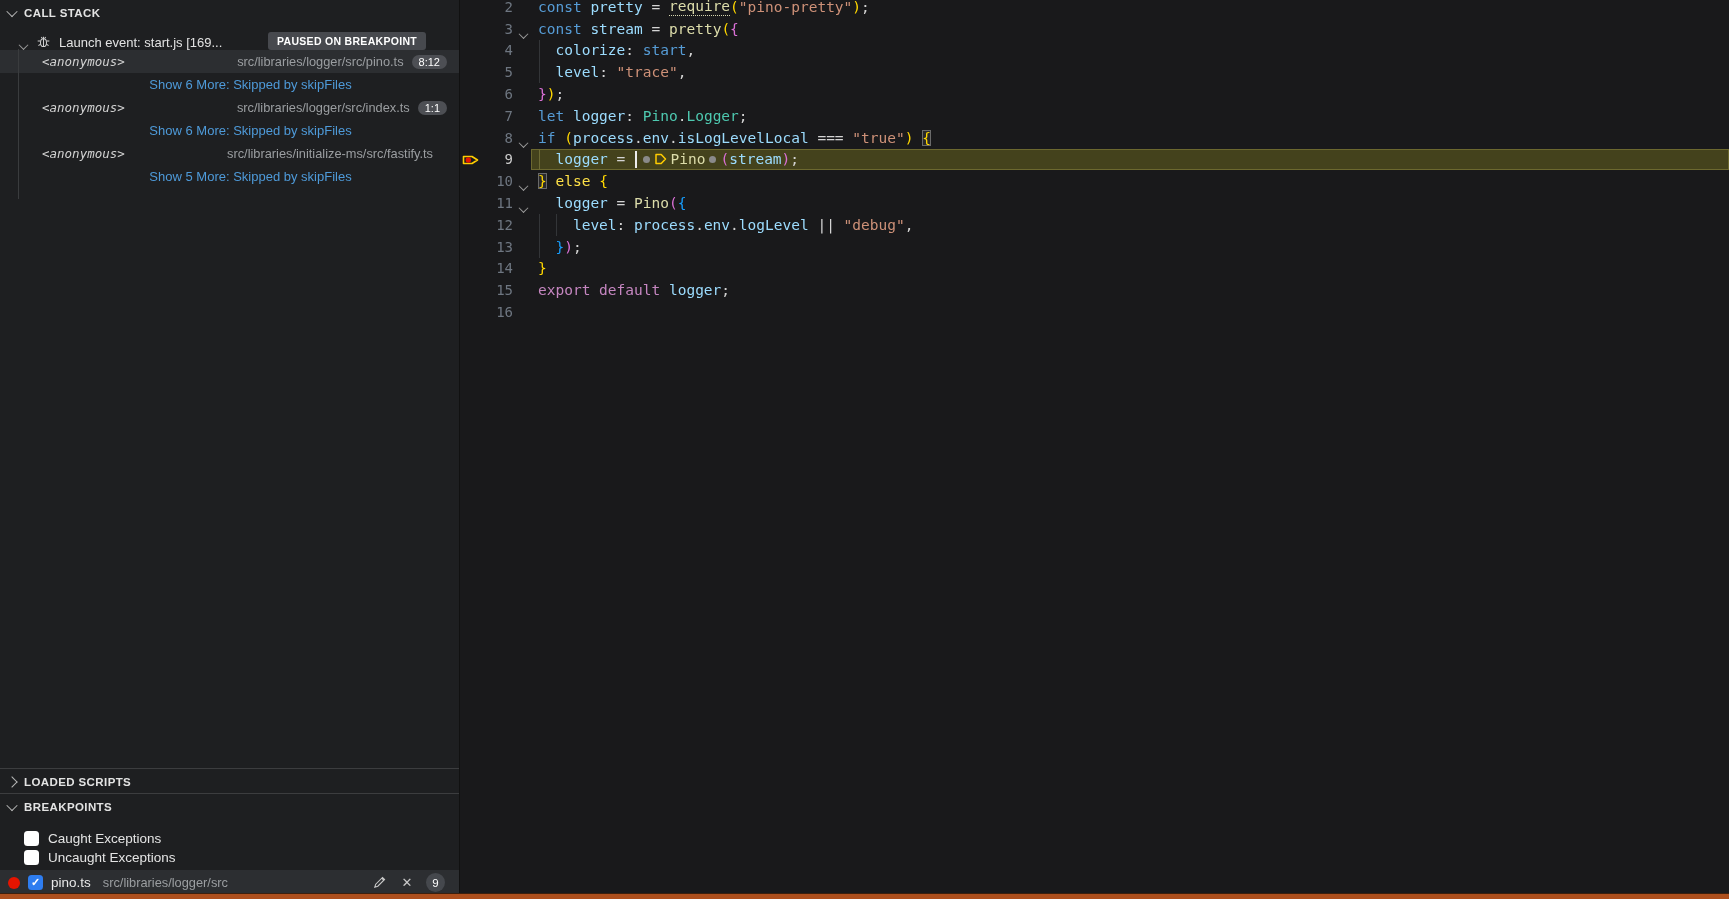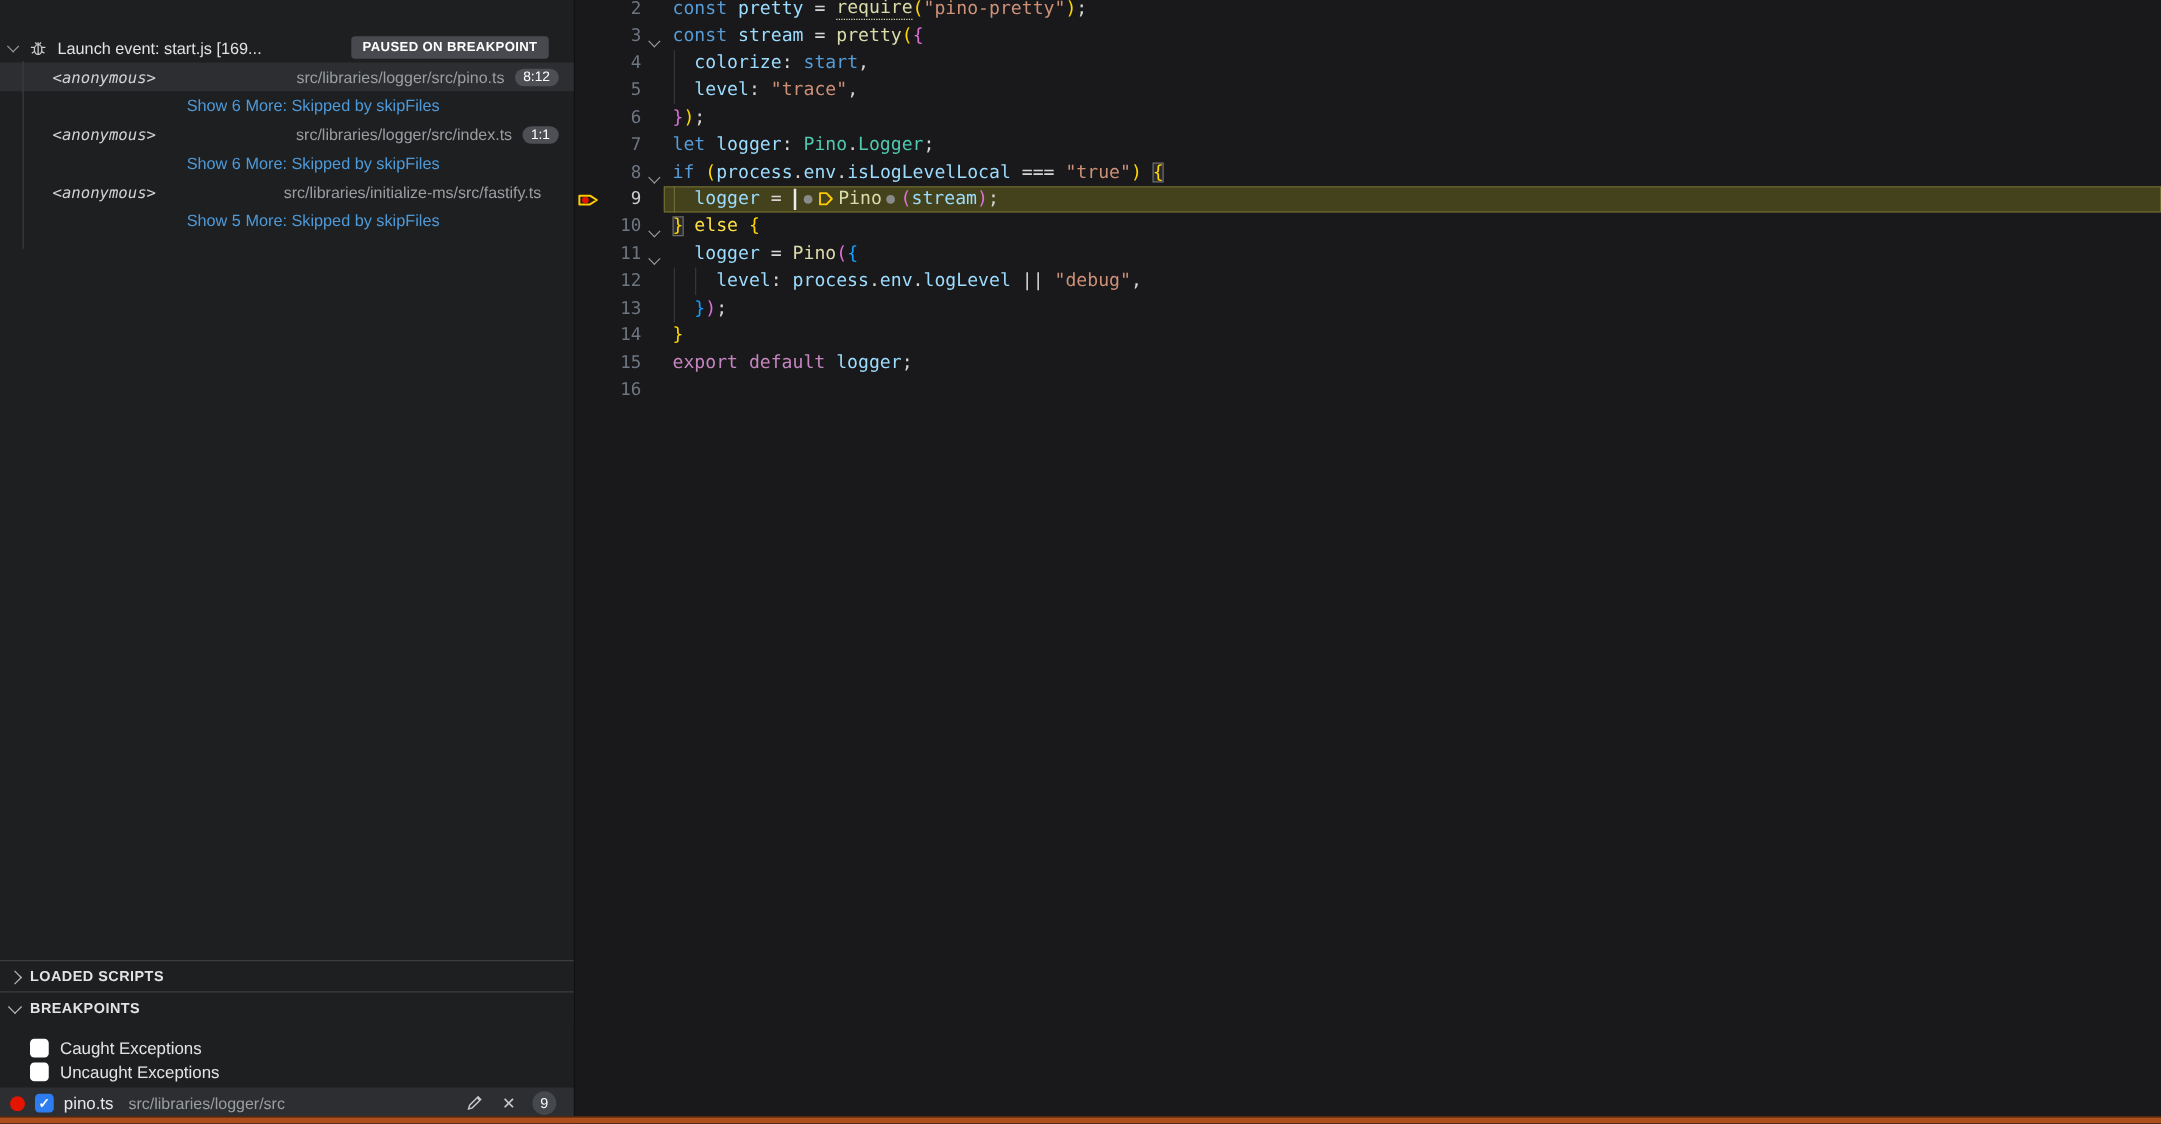--- a/index.html
+++ b/index.html
@@ -9,22 +9,22 @@
   
   .sidebar{position:absolute;left:0;top:0;width:459px;height:899px;background:#1e1f21;
            border-right:1px solid #111;}
   .sec-header{position:absolute;left:0;right:0;height:25px;display:flex;align-items:center;
               padding-left:8px;gap:8px;color:#e3e3e3;font-size:11.5px;font-weight:bold;letter-spacing:.4px;}
   .chev{width:7px;height:7px;border-right:1.5px solid #b6b6b6;border-bottom:1.5px solid #b6b6b6;
         display:inline-block;flex:0 0 auto;}
   .chev.down{transform:rotate(45deg) translate(-1px,-1px);}
   .chev.right{transform:rotate(-45deg);}
   .chev.small{width:6px;height:6px;border-color:#9a9a9a;}
-  .session-row{position:absolute;left:0;top:26px;right:4px;height:24px;display:flex;align-items:center;
-               padding-left:7px;gap:7px;color:#e2e2e2;font-size:13px;}
+  .session-row{position:absolute;left:0;top:26px;right:17px;height:24px;display:flex;align-items:flex-end;
+               padding-left:20px;gap:7px;color:#e2e2e2;font-size:13px;}
   .session-label{white-space:nowrap;overflow:hidden;}
   .paused-badge{margin-left:auto;margin-right:16px;background:#47494e;color:#fff;border-radius:3px;
                 font-size:10.5px;font-weight:600;letter-spacing:.3px;padding:3px 9px;flex:0 0 auto;}
   #cs-rows{position:absolute;left:0;top:50px;right:0;}
   .cs-row{height:23px;display:flex;align-items:center;padding-left:42px;font-size:13px;position:relative;}
   .cs-row.selected{background:#2c2e31;}
   .cs-name{font-family:"DejaVu Sans Mono",monospace;font-style:italic;font-size:12.5px;color:#d2d2d2;}
   .cs-path{margin-left:auto;color:#9b9ea1;font-size:12.8px;white-space:nowrap;}
   .cs-badge{margin-left:8px;margin-right:12px;background:#4d4f54;color:#fff;border-radius:10px;
             font-size:11px;padding:1px 7px;flex:0 0 auto;}
@@ -74,20 +74,24 @@
   .status-bar{position:absolute;left:0;right:0;bottom:0;height:5px;background:#ad4f1d;
               border-top:1px solid #3c1f0d;}
 </style>
 </head>
 <body>
 
 <div class="app">
 
   <aside class="sidebar">
 
+    <div class="sec-header" style="top:0;">
+      <span class="chev down"></span>
+      <span>CALL STACK</span>
+    </div>
 
     <div class="session-row">
       <span class="chev down small"></span>
       <span class="icon-btn">
         <svg width="15" height="15" viewBox="0 0 16 16" fill="none" stroke="#cfcfcf" stroke-width="1.1">
           <ellipse cx="8" cy="9.2" rx="3.2" ry="4.2"></ellipse>
           <path d="M8 5 V3 M5.6 3.2 l1.3 1.6 M10.4 3.2 l-1.3 1.6 M4.8 7.4 H1.8 M4.9 10.8 l-2.3 1.6 M11.2 7.4 h3 M11.1 10.8 l2.3 1.6 M8 5 v8.4"></path>
         </svg>
       </span>
       <span class="session-label">Launch event: start.js [169...</span>

